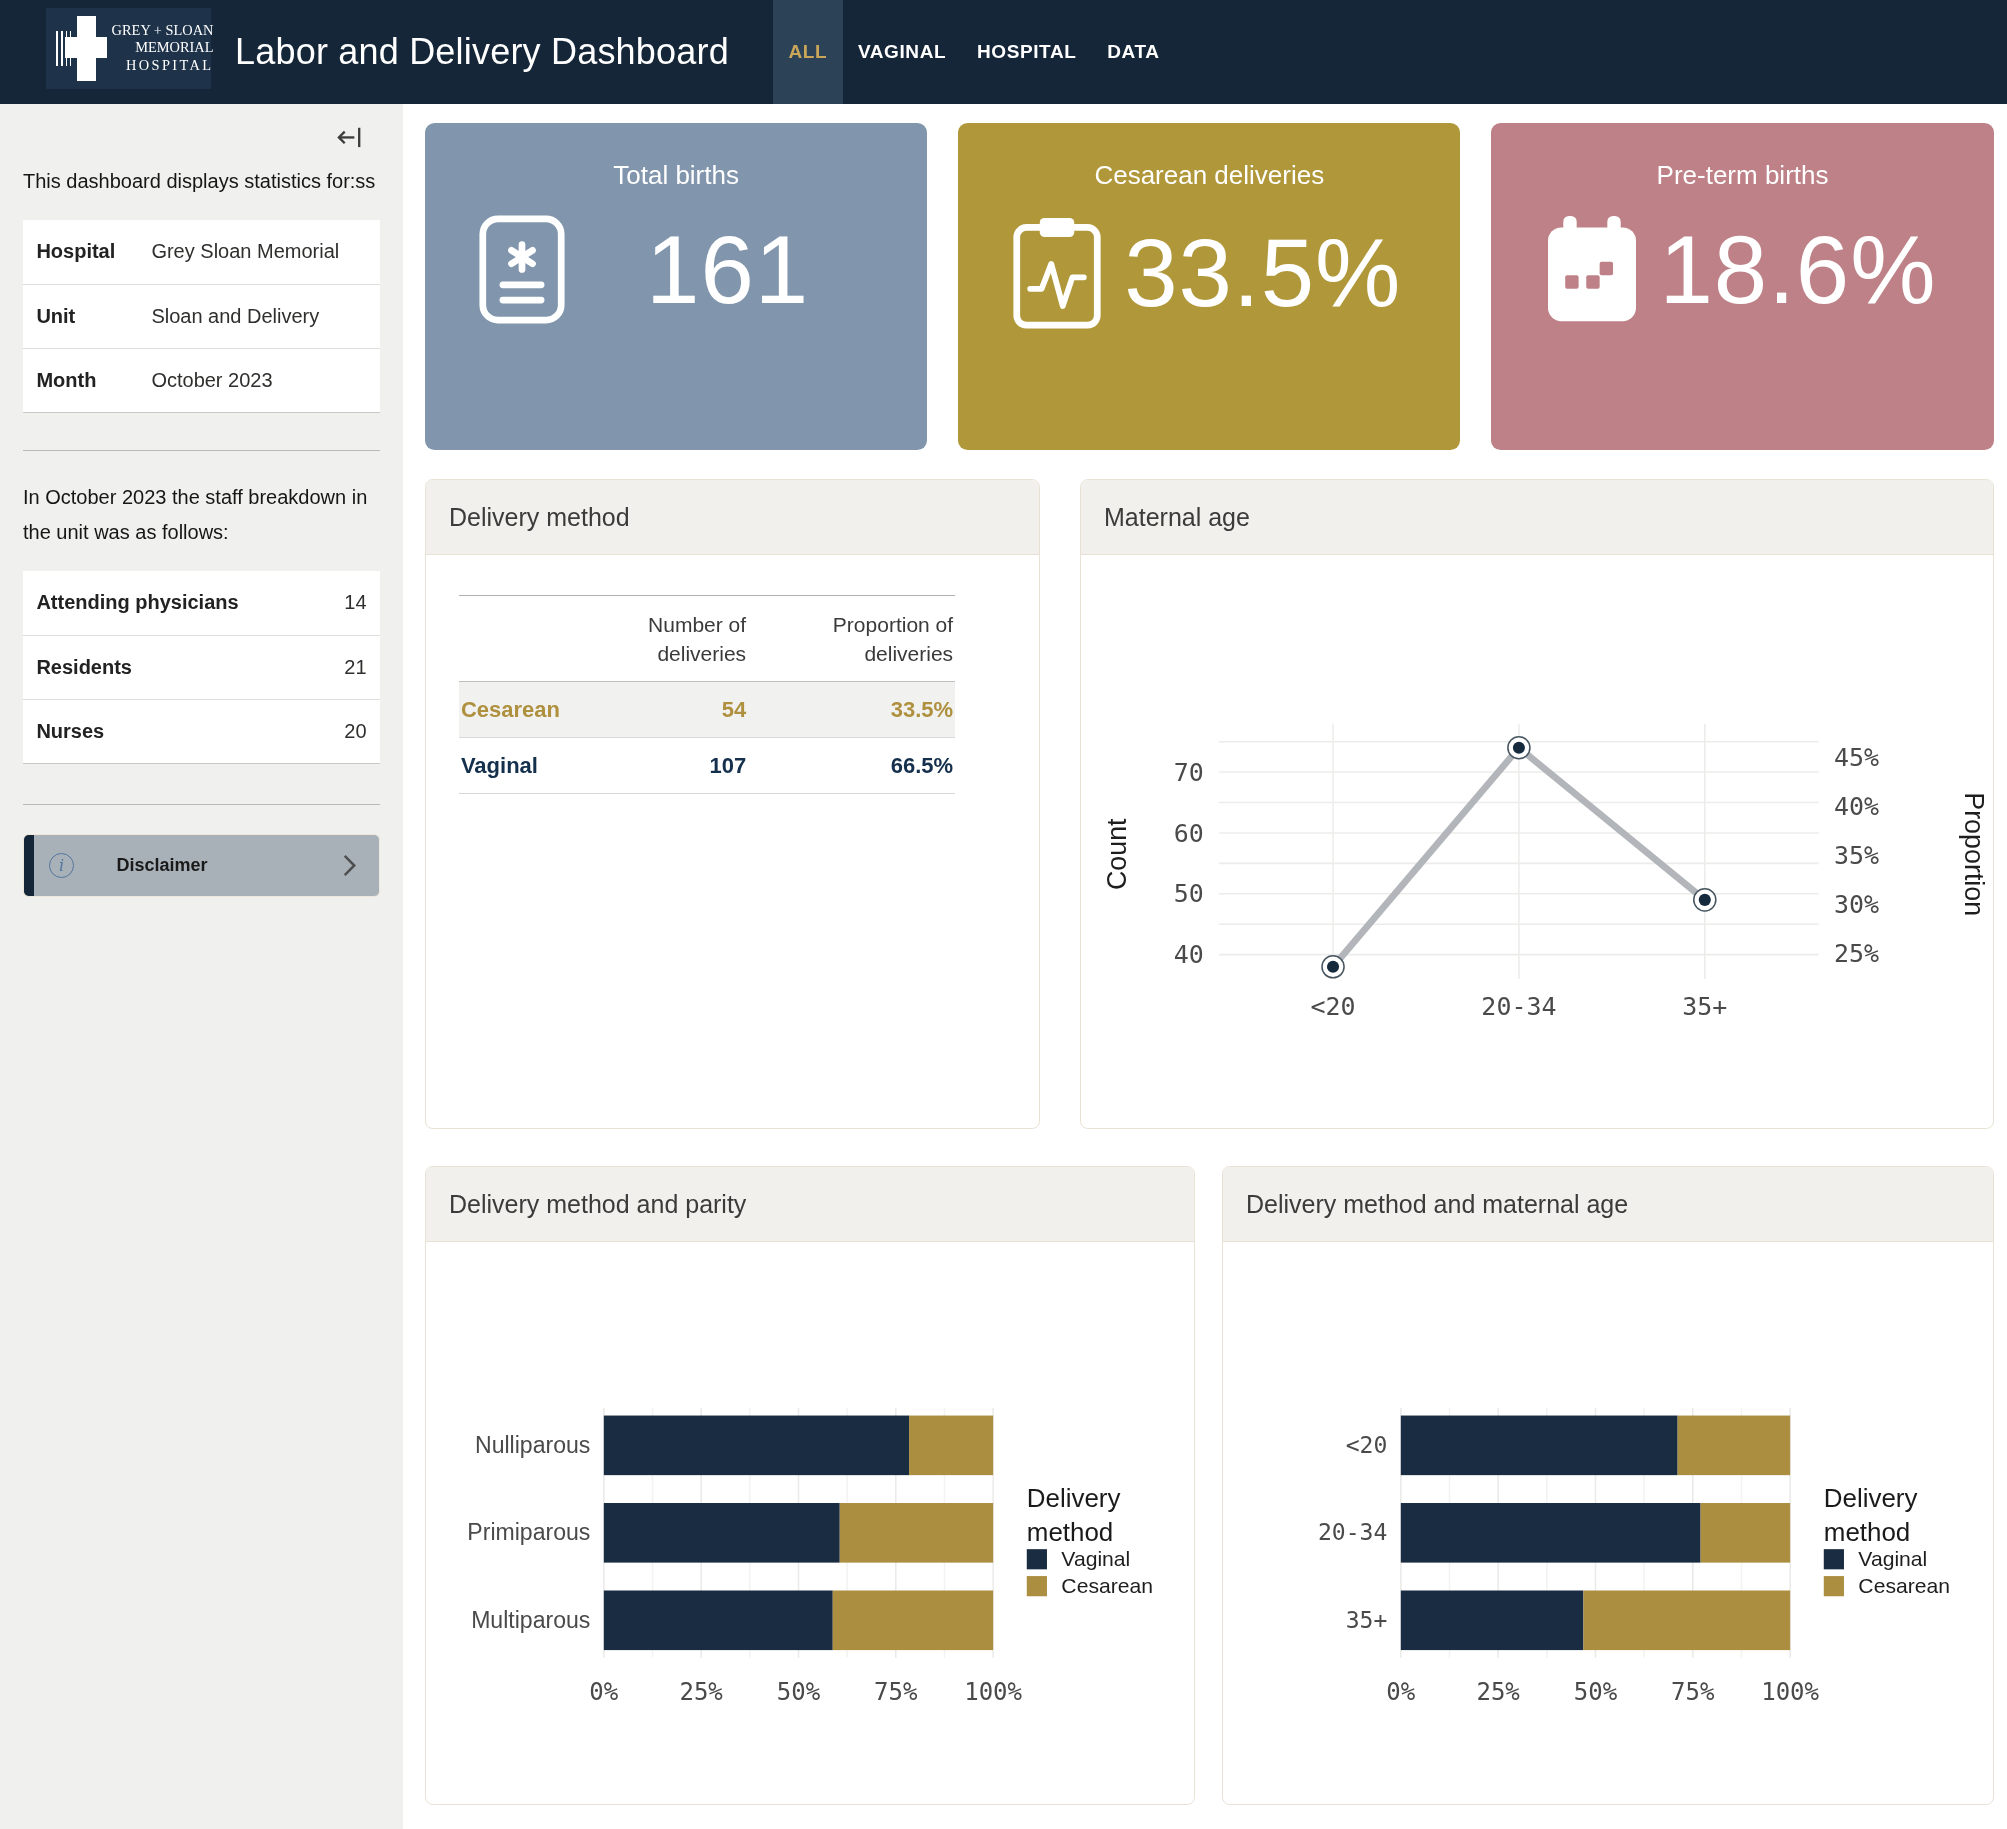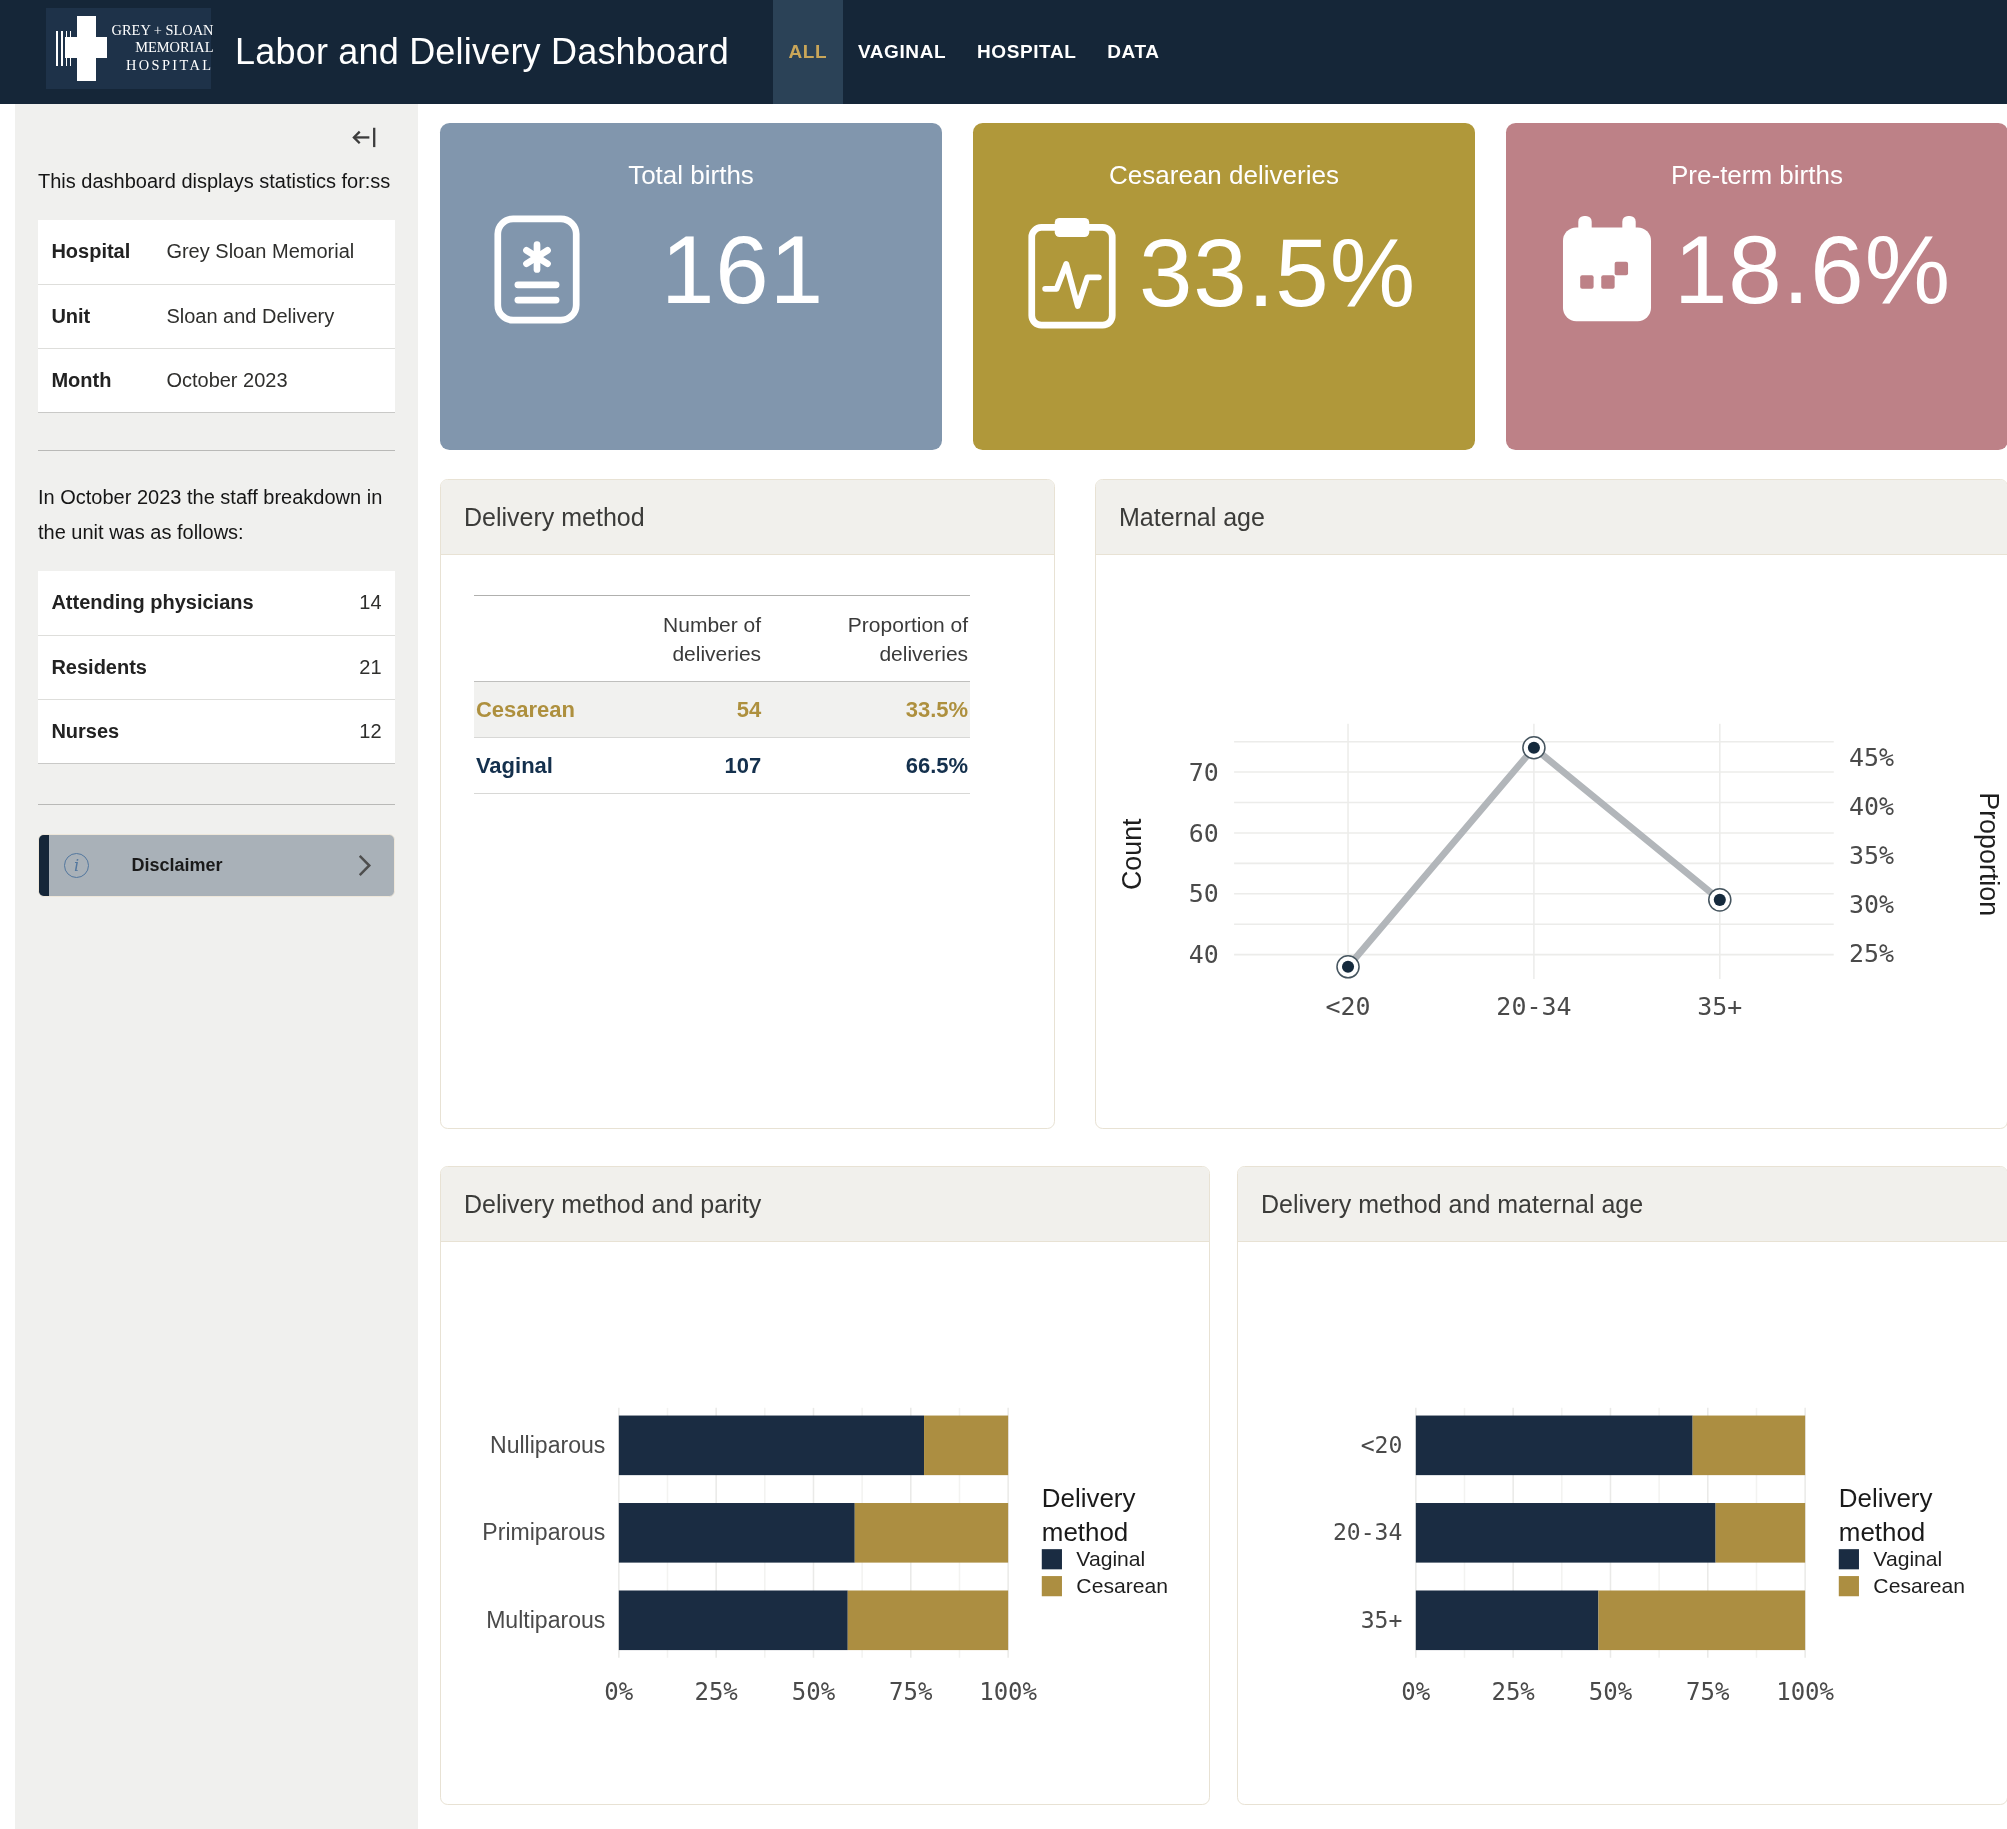--- a/index.html
+++ b/index.html
@@ -19,21 +19,21 @@
                text-align:right; width:100%; white-space:nowrap; }
   .logo-text .l3 { letter-spacing:2.4px; }
   .app-title { color:#fff; font-size:36px; font-weight:500; margin-left:235px; letter-spacing:0.2px; }
   .tabs { position:absolute; left:773px; top:0; height:104px; display:flex; }
   .tab { height:100%; display:flex; align-items:center; padding:0 15.4px; color:#fff;
          font-size:19px; font-weight:600; letter-spacing:0.6px; cursor:pointer; }
   .tab.active { background:#2b4257; color:#c9a659; }
 
   
   .layout { display:flex; height:1725px; }
-  .sidebar { width:403px; flex:none; background:#f0f0ee; padding:0 23px;margin-left:15px; }
+  .sidebar { width:403px; flex:none; background:#f0f0ee; padding:0 23px; }
   .collapse-row { display:flex; justify-content:flex-end; padding:17.3px 15.4px 0 0; }
   .collapse-btn { cursor:pointer; }
   .sidebar p { font-size:20px; line-height:1.75; color:#161616; margin-top:9.6px; }
   .side-table { background:#fff; margin-top:21px; border-bottom:1.9px solid #c9c9c7; }
   .side-row { display:flex; align-items:center; min-height:64px; padding:9.6px 13.4px;
               border-top:1px solid #dededb; font-size:20px; color:#2f2f2d; }
   .side-row:first-child { border-top:none; }
   .side-row .lab { font-weight:700; color:#222; width:115px; flex:none; }
   .side-table.staff .side-row .lab { width:auto; flex:1; }
   .side-table.staff .side-row .val { margin-left:auto; }
@@ -135,21 +135,21 @@
         <div class="side-row">
           <div class="lab">Attending physicians</div>
           <div class="val">14</div>
         </div>
         <div class="side-row">
           <div class="lab">Residents</div>
           <div class="val">21</div>
         </div>
         <div class="side-row">
           <div class="lab">Nurses</div>
-          <div class="val">12</div>
+          <div class="val">20</div>
         </div>
       </div>
     <hr class="side-hr" style="margin-top:40px;">
     <div class="disclaimer-btn">
       <div class="disc-bar"></div>
       <div class="info-icon">i</div>
       <div class="disc-label">Disclaimer</div>
       <div class="disc-chevron">
         <svg width="21" height="29" viewBox="0 0 22 30">
           <polyline points="6,5 16,15 6,25" fill="none" stroke="#4e4e4e" stroke-width="2.6"></polyline>

